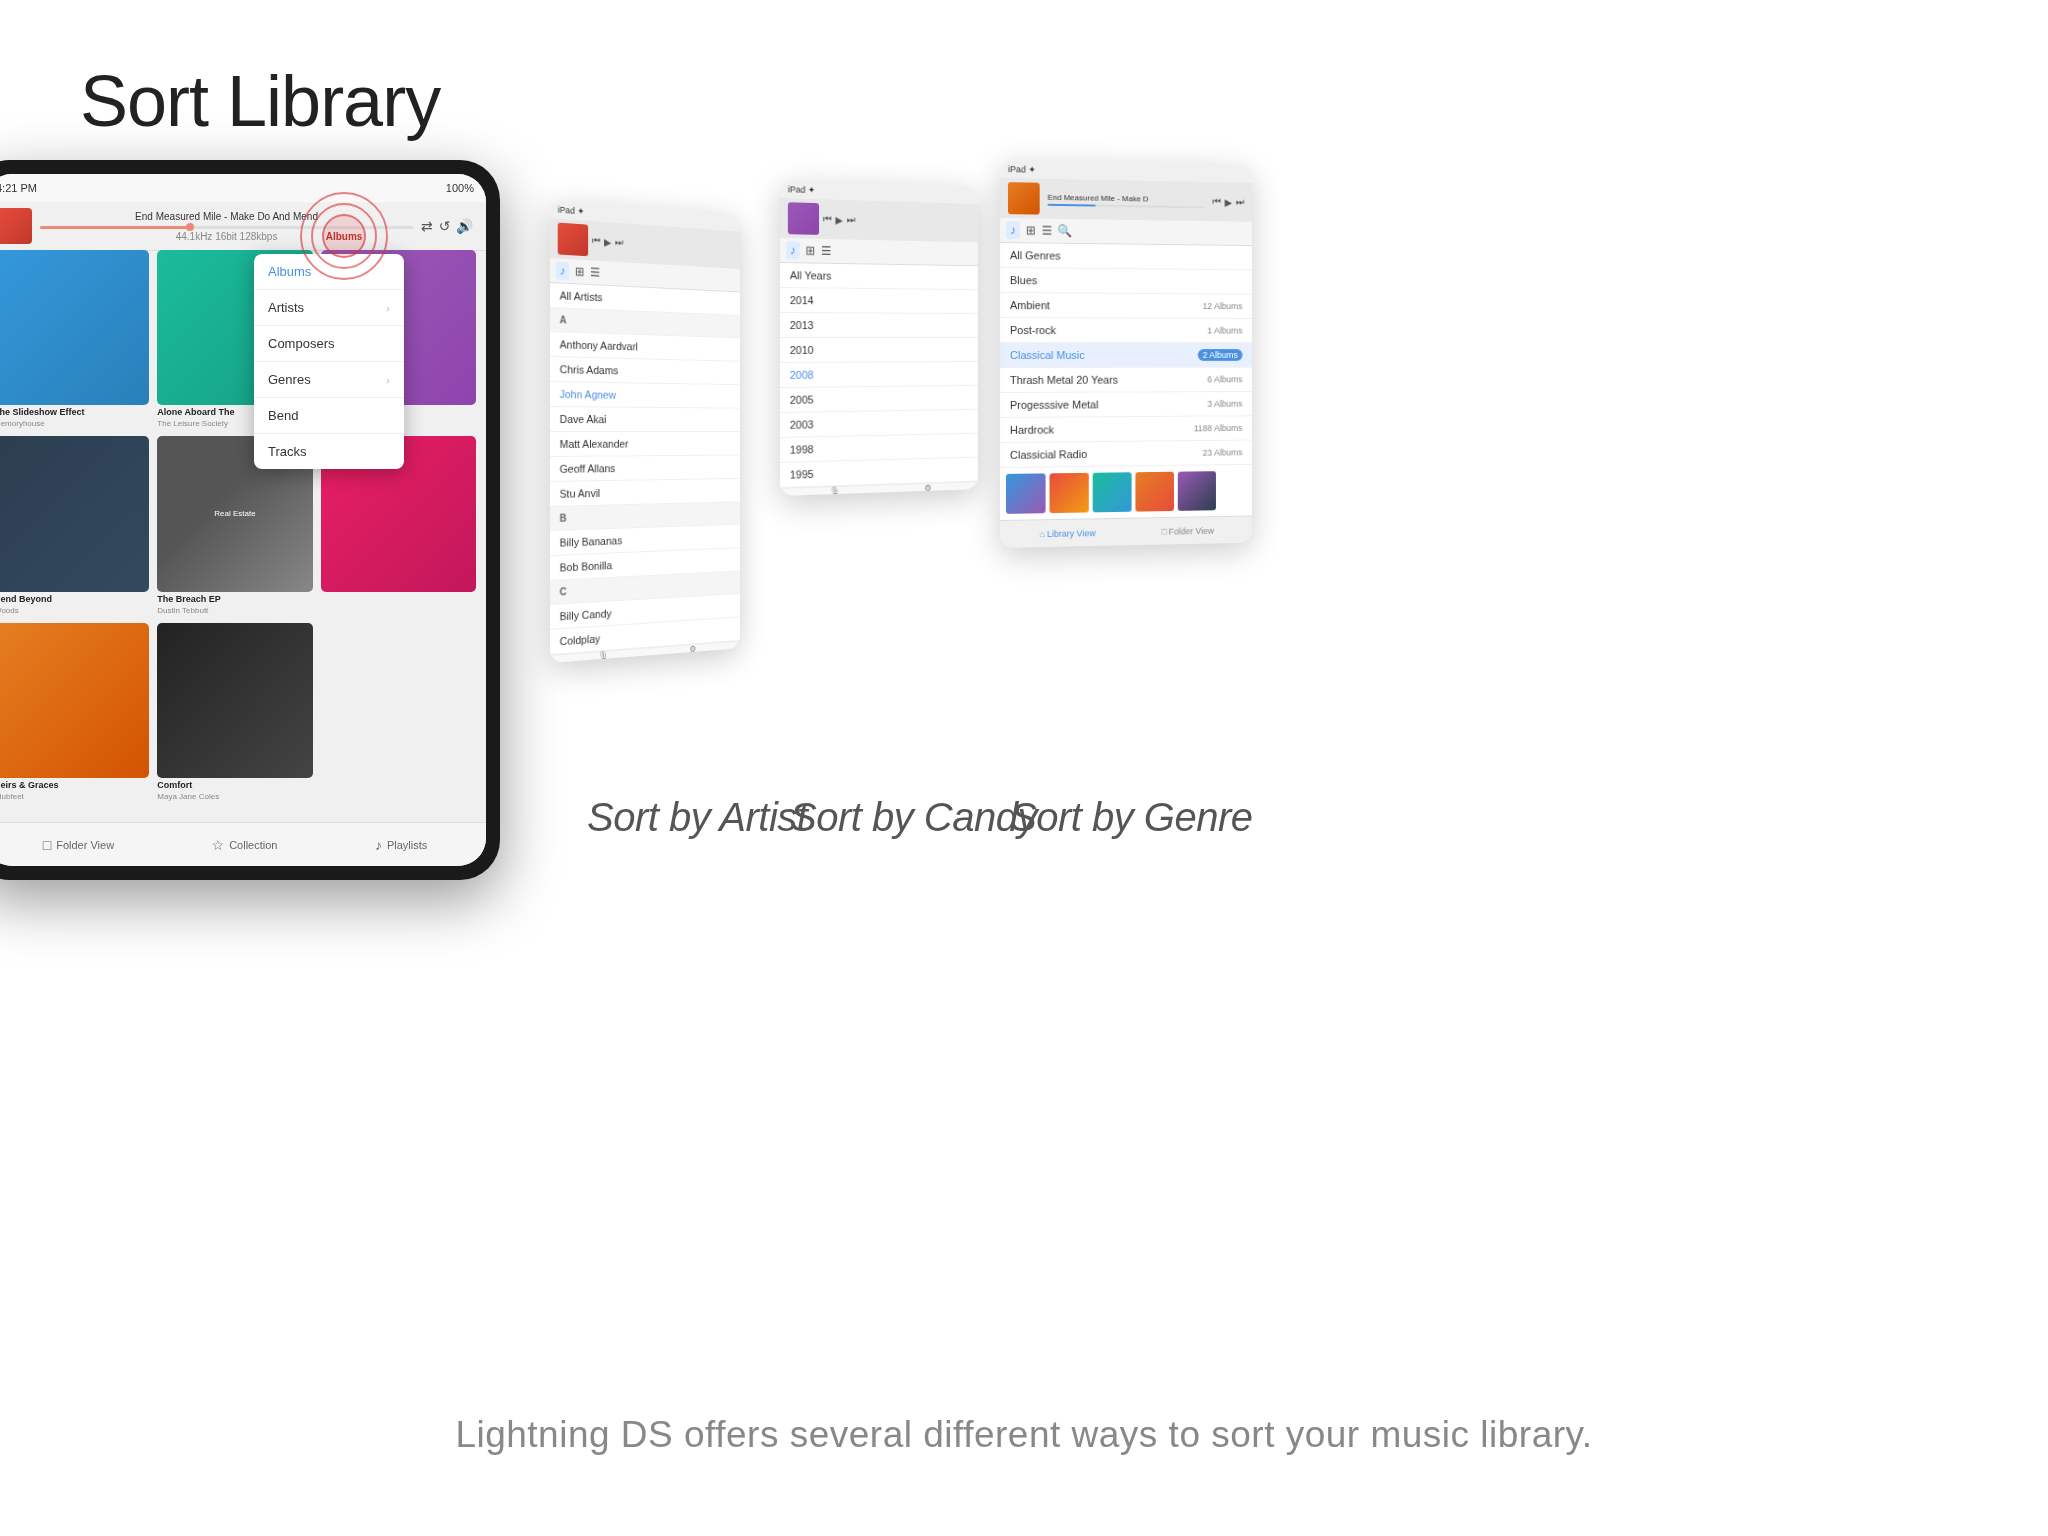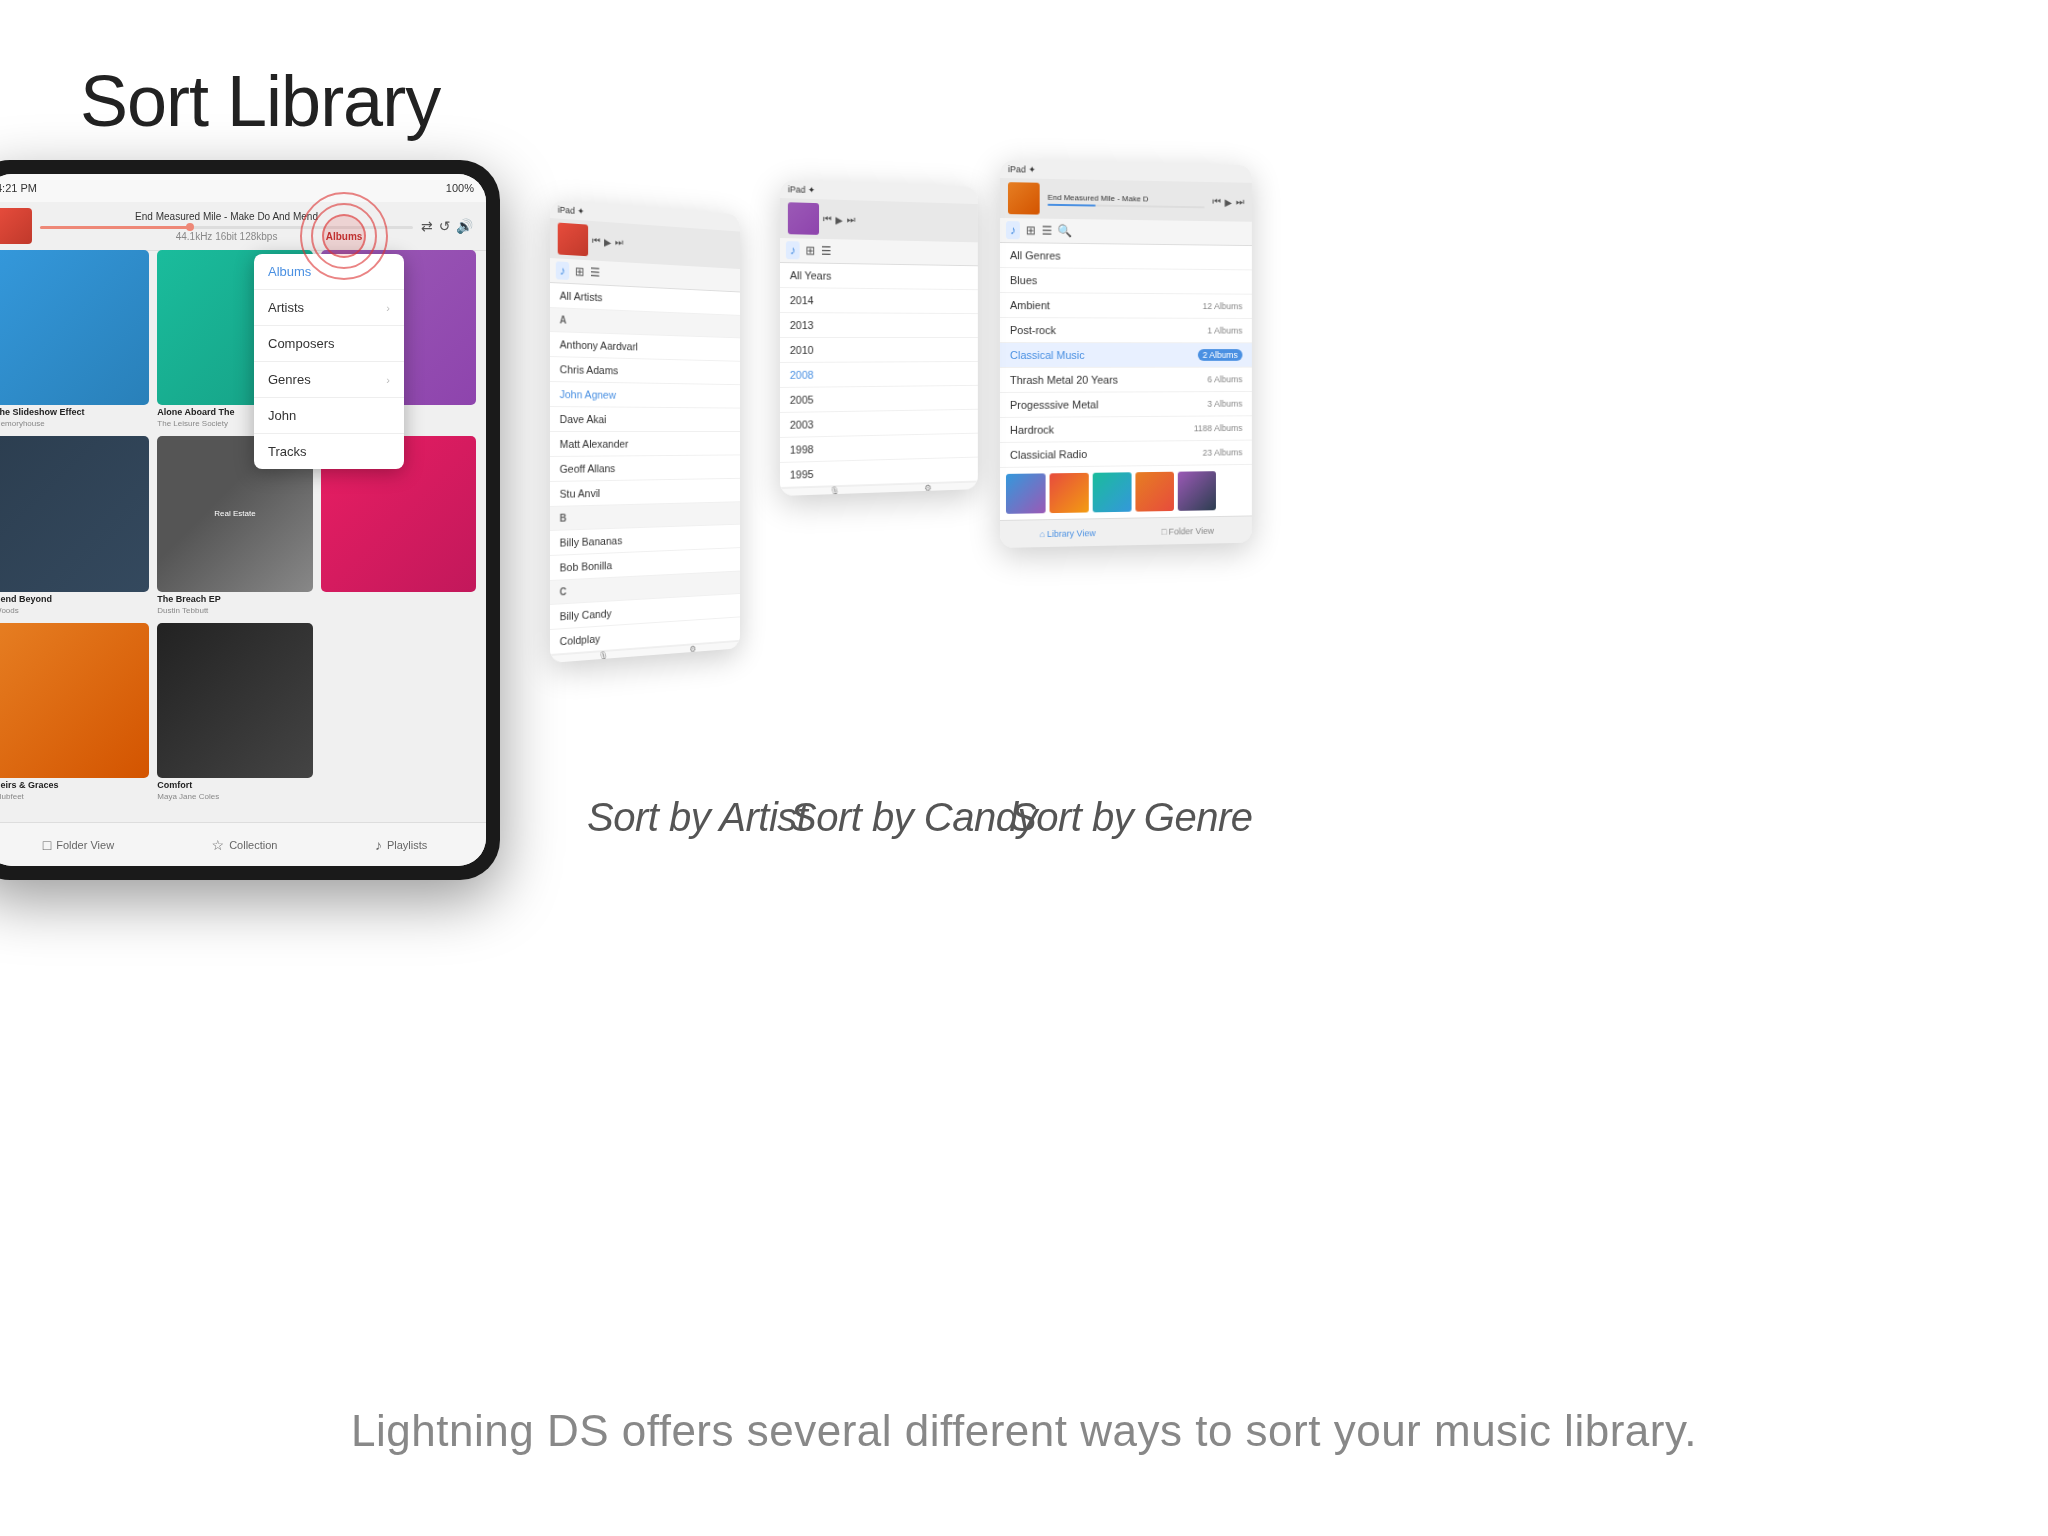--- a/index.html
+++ b/index.html
@@ -22,21 +22,21 @@
       color: #222;
       letter-spacing: -1px;
     }
 
     
     .tagline {
       position: absolute;
       bottom: 80px;
       left: 0; right: 0;
       text-align: center;
-      font-size: 44px;
+      font-size: 37px;
       color: #888;
       font-weight: 300;
       letter-spacing: 0.5px;
     }
 
     
     .ipad-main {
       position: absolute;
       left: -30px;
       top: 160px;
@@ -498,21 +498,21 @@
           <span class="popup-arrow">›</span>
         </div>
         <div class="popup-item">
           <span>Composers</span>
         </div>
         <div class="popup-item">
           <span>Genres</span>
           <span class="popup-arrow">›</span>
         </div>
         <div class="popup-item">
-          <span>John</span>
+          <span>Bend</span>
         </div>
         <div class="popup-item">
           <span>Tracks</span>
         </div>
       </div>
 
       <div class="albums-circle">
         <div class="ring ring3"></div>
         <div class="ring ring2"></div>
         <div class="ring ring1">

